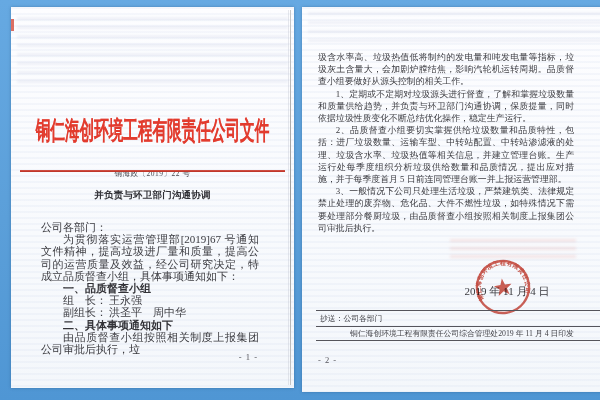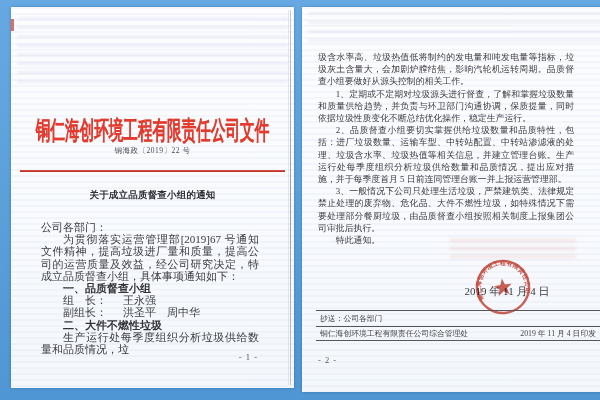--- a/index.html
+++ b/index.html
@@ -31,92 +31,91 @@
   .ghost-red{position:absolute;top:232px;left:148px;width:126px;height:22px;
     background:repeating-linear-gradient(180deg, rgba(226,118,106,.16) 0 3px, rgba(255,255,255,0) 3px 8px);
     filter:blur(1.4px);}
   .red-speck{position:absolute;left:0;top:12px;width:3px;height:12px;background:#d04030;opacity:.75;}
 
   .red-title{position:absolute;top:84px;left:0;right:0;height:40px;
     display:flex;align-items:center;justify-content:center;margin-top:20px;}
   .red-title span{display:inline-block;transform:scaleY(1.75);
     font-size:14.6px;font-weight:bold;color:#e23b2e;white-space:nowrap;
     text-shadow:0 0 .4px rgba(226,59,46,.6);}
-  .doc-number{position:absolute;top:139px;left:0;right:0;text-align:center;
+  .doc-number{position:absolute;top:162px;left:0;right:0;text-align:center;
     font-size:7.5px;color:#4a4a50;letter-spacing:.5px;}
   .red-rule{position:absolute;top:163px;left:9px;right:9px;height:2px;
     background:linear-gradient(180deg,#d4564a,#b92d20);}
   .doc-title{position:absolute;top:182px;left:0;right:0;text-align:center;
     font-size:9.5px;font-weight:bold;color:#2e2e33;letter-spacing:.2px;}
 
   .body1{position:absolute;top:214px;left:30px;width:218px;
     font-size:11px;line-height:12.2px;color:#3b3b40;}
   .body1 p{margin:0;}
   .body2{position:absolute;top:44px;left:16px;width:256px;
     font-size:8.9px;line-height:12.2px;color:#3b3b40;}
   .body2 p{margin:0;}
   .para{text-align:justify;}
   .indent{text-indent:2em;}
   .heading{font-weight:bold;text-indent:2em;color:#333338;}
   .role{text-indent:2em;white-space:nowrap;}
-  .role .names{margin-left:16px;}
+  .role .names{margin-left:2px;}
 
   .pagenum{position:absolute;font-size:8.5px;color:#55555c;letter-spacing:1px;}
   .p1n{top:345px;right:36px;}
   .p2n{top:348px;left:16px;}
 
   .sign-date{position:absolute;top:277px;left:150px;width:110px;text-align:center;
     font-size:11px;color:#3b3b40;}
   .seal{position:absolute;top:251px;left:172px;width:58px;height:58px;
     mix-blend-mode:multiply;opacity:.88;transform:rotate(-8deg);}
 
   .footer{position:absolute;top:303px;left:14px;right:10px;font-size:7.8px;color:#44444a;}
   .footer .hr{height:1px;background:#55555c;}
   .footer .cc{line-height:15px;padding-left:4px;}
-  .footer .row{line-height:13px;display:flex;justify-content:space-between;
-    padding:0 4px;white-space:nowrap;}
+  .footer .row{line-height:13px;display:flex;
+    padding:0 4px;white-space:nowrap;margin-left:30px;}
 </style>
 </head>
 <body>
 
 <div class="stage">
 
   <div class="page page1">
     <div class="ghost g1"></div>
     <div class="red-speck"></div>
 
     <div class="red-title">
       <span>铜仁海创环境工程有限责任公司文件</span>
     </div>
     <div class="doc-number">铜海政〔2019〕22 号</div>
     <div class="red-rule"></div>
-    <div class="doc-title">关于成立品质督查小组的通知</div>
+    <div class="doc-title">并负责与环卫部门沟通协调</div>
 
     <div class="body1">
       <p>公司各部门：</p>
       <p class="para indent">为贯彻落实运营管理部[2019]67 号通知文件精神，提高垃圾进厂量和质量，提高公司的运营质量及效益，经公司研究决定，特成立品质督查小组，具体事项通知如下：</p>
       <p class="heading">一、品质督查小组</p>
       <p class="role"><span>组　长：</span><span class="names">王永强</span></p>
       <p class="role"><span>副组长：</span><span class="names">洪圣平　周中华</span></p>
-      <p class="heading">二、大件不燃性垃圾</p>
-      <p class="para indent">生产运行处每季度组织分析垃圾供给数量和品质情况，垃</p>
+      <p class="heading">二、具体事项通知如下</p>
+      <p class="para indent">由品质督查小组按照相关制度上报集团公司审批后执行，垃</p>
     </div>
 
     <div class="pagenum p1n">- 1 -</div>
   </div>
 
   <div class="page page2">
     <div class="ghost g2"></div>
 
     <div class="body2">
       <p class="para">圾含水率高、垃圾热值低将制约的发电量和吨发电量等指标，垃圾灰土含量大，会加剧炉膛结焦，影响汽轮机运转周期。品质督查小组要做好从源头控制的相关工作。</p>
       <p class="para indent">1、定期或不定期对垃圾源头进行督查，了解和掌握垃圾数量和质量供给趋势，并负责与环卫部门沟通协调，保质提量，同时依据垃圾性质变化不断总结优化操作，稳定生产运行。</p>
       <p class="para indent">2、品质督查小组要切实掌握供给垃圾数量和品质特性，包括：进厂垃圾数量、运输车型、中转站配置、中转站渗滤液的处理、垃圾含水率、垃圾热值等相关信息，并建立管理台账。生产运行处每季度组织分析垃圾供给数量和品质情况，提出应对措施，并于每季度首月 5 日前连同管理台账一并上报运营管理部。</p>
       <p class="para indent">3、一般情况下公司只处理生活垃圾，严禁建筑类、法律规定禁止处理的废弃物、危化品、大件不燃性垃圾，如特殊情况下需要处理部分餐厨垃圾，由品质督查小组按照相关制度上报集团公司审批后执行。</p>
-      <p class="indent">特此通知。</p>
     </div>
 
     <div class="ghost-red"></div>
     <div class="sign-date">2019 年 11 月 4 日</div>
 
     <svg class="seal" viewBox="0 0 58 58">
       <circle cx="29" cy="29" r="26" fill="none" stroke="#c5392b" stroke-width="2.4" opacity="0.9"></circle>
       <path d="M29 20.5 L31.3 26.7 L37.8 26.9 L32.7 30.9 L34.5 37.2 L29 33.4 L23.5 37.2 L25.3 30.9 L20.2 26.9 L26.7 26.7 Z" fill="#c5392b" opacity="0.92"></path>
       <path id="seal-arc" d="M 8.5 38.5 A 22.5 22.5 0 1 1 49.5 38.5" fill="none"></path>
       <text font-size="6" fill="#c5392b" letter-spacing="0.4" font-weight="bold">

